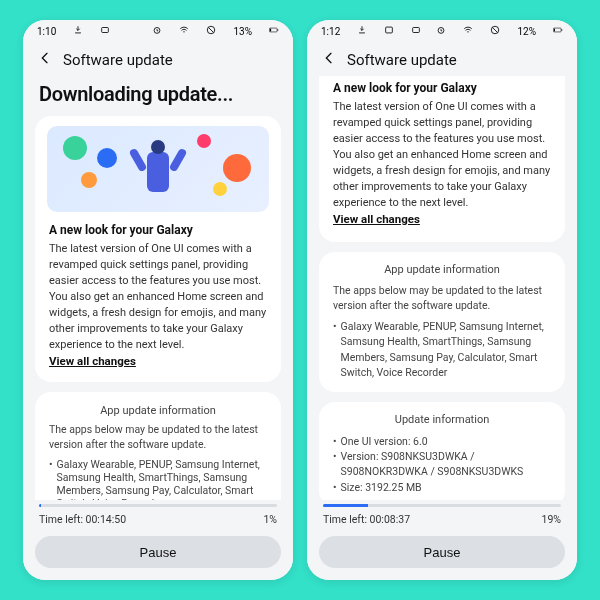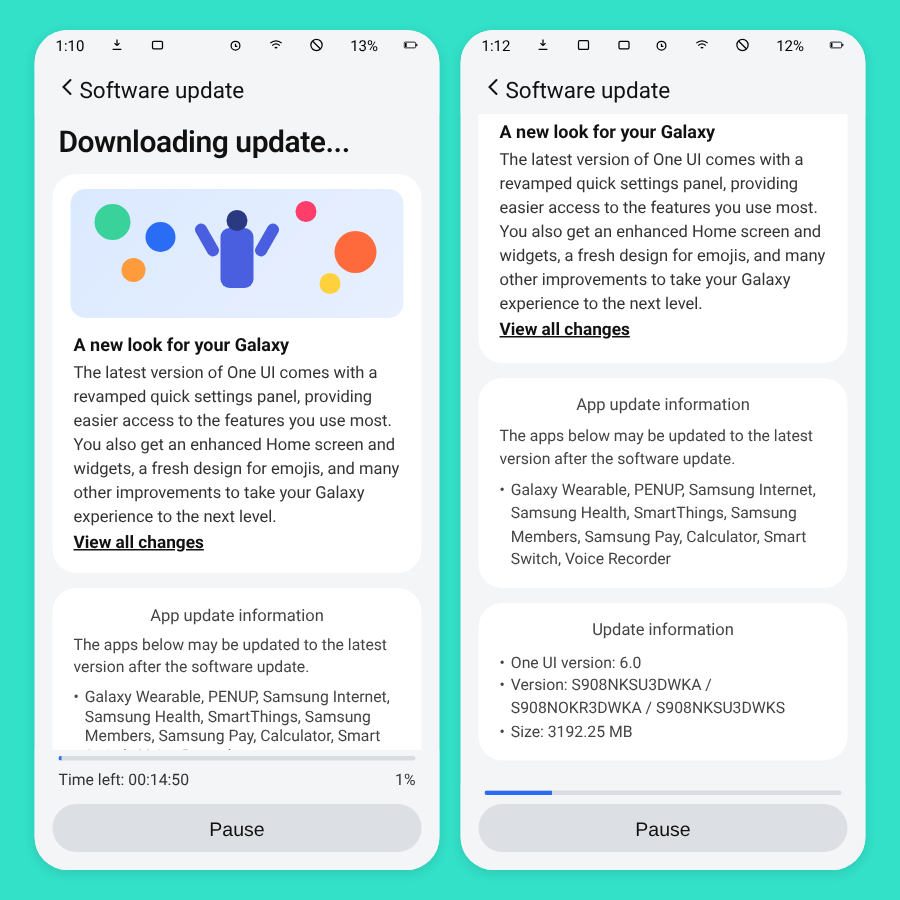--- a/index.html
+++ b/index.html
@@ -32,21 +32,21 @@
     padding: 0 14px;
     font-size: 10px;
     color: #000;
     background: #f4f5f7;
   }
   .statusbar .left, .statusbar .right { display: flex; align-items: center; gap: 17px; }
   .statusbar svg { width: 10px; height: 10px; }
   .appbar {
     display: flex;
     align-items: center;
-    gap: 0;
+    gap: 10px;
     padding: 8px 14px 6px;
     background: #f4f5f7;
   }
   .appbar .back svg { width: 16px; height: 16px; }
   .appbar .title { font-size: 15px; font-weight: 400; color: #111; }
   .scroll {
     flex: 1;
     overflow: hidden;
     padding: 0 12px;
   }
@@ -312,16 +312,20 @@
 
       </div>
     </div>
   </div>
 
   <div class="footer">
     <div class="progress-wrap">
       <div class="progress">
           <div class="fill" style="width:19%"></div>
         </div>
+      <div class="progress-row">
+        <span>Time left: 00:08:37</span>
+        <span>19%</span>
+      </div>
     </div>
     <button class="pause-btn">Pause</button>
   </div>
 </div>
 
 </body></html>

